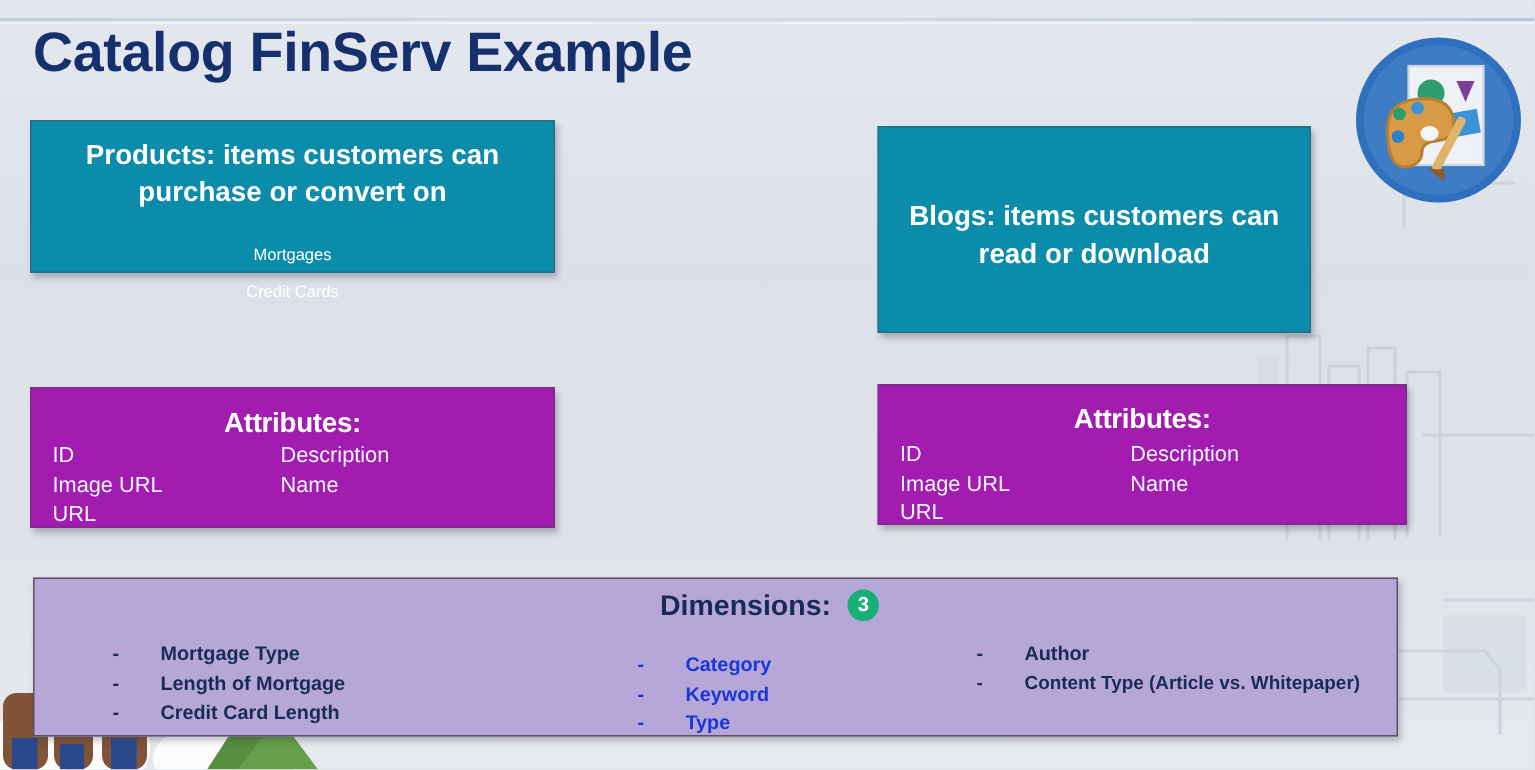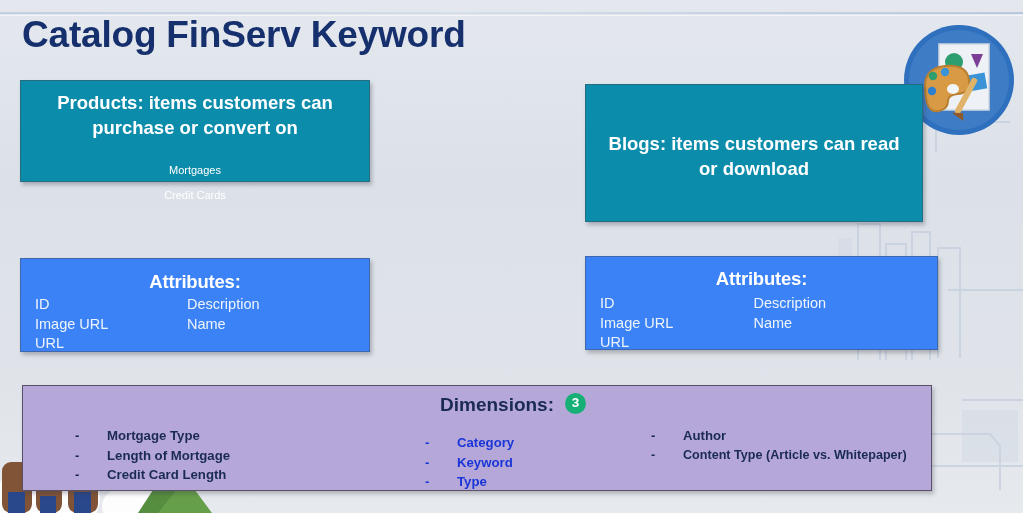--- a/index.html
+++ b/index.html
@@ -26,24 +26,24 @@
   }
 
   
   #palette-badge{position:absolute;left:903px;top:24px;width:112px;height:112px;}
 
   
   .card{position:absolute;box-sizing:border-box;
         box-shadow:2px 3px 4px rgba(60,60,70,.32);
         border:1px solid rgba(70,70,80,.45);}
   .teal{background:#0c8cab;}
-  .blue{background:#3b82f6;}
+  .blue{background:#a21caf;}
 
   #products-card{left:20px;top:80px;width:350px;height:102px;}
-  #blogs-card{left:585px;top:84px;width:338px;height:138px;}
+  #blogs-card{left:585px;top:84px;width:289px;height:138px;}
 
   .card-head{
     color:#ffffff;font-weight:bold;font-size:18.5px;line-height:25px;
     text-align:center;padding:0 12px;
   }
   #products-card .card-head{padding-top:9px;}
   #blogs-card .card-head{padding-top:46px;}
   .card-items{
     color:#ffffff;font-size:11px;line-height:25px;text-align:center;
     padding-top:18px;font-weight:normal;
@@ -126,21 +126,21 @@
       <rect x="8" y="492" width="17" height="21" fill="#1f3f86"></rect>
       <rect x="40" y="496" width="16" height="17" fill="#1f3f86"></rect>
       <rect x="74" y="492" width="17" height="21" fill="#1f3f86"></rect>
       <ellipse cx="150" cy="506" rx="48" ry="26" fill="#ffffff"></ellipse>
       <path d="M138 513 L166 470 L196 513 Z" fill="#4e8a36"></path>
       <path d="M158 513 L186 478 L212 513 Z" fill="#5f9c42"></path>
     </g>
   </svg>
 </div>
 
-<div id="title">Catalog FinServ Keyword</div>
+<div id="title">Catalog FinServ Example</div>
 
 <div id="palette-badge">
   <svg width="112" height="112" viewBox="0 0 112 112">
     <circle cx="56" cy="56" r="55" fill="#2e6fbe"></circle>
     <circle cx="56" cy="56" r="50" fill="#3f7cc6"></circle>
     <g>
       <rect x="36" y="20" width="50" height="66" fill="#eef1f6" stroke="#cfd6e0" stroke-width="1.5"></rect>
       <circle cx="51" cy="38" r="9" fill="#2f9e6e"></circle>
       <path d="M68 30 L80 30 L74 44 Z" fill="#7b3f98"></path>
       <rect x="66" y="50" width="17" height="16" fill="#3a93d6" transform="rotate(-10 74 58)"></rect>

